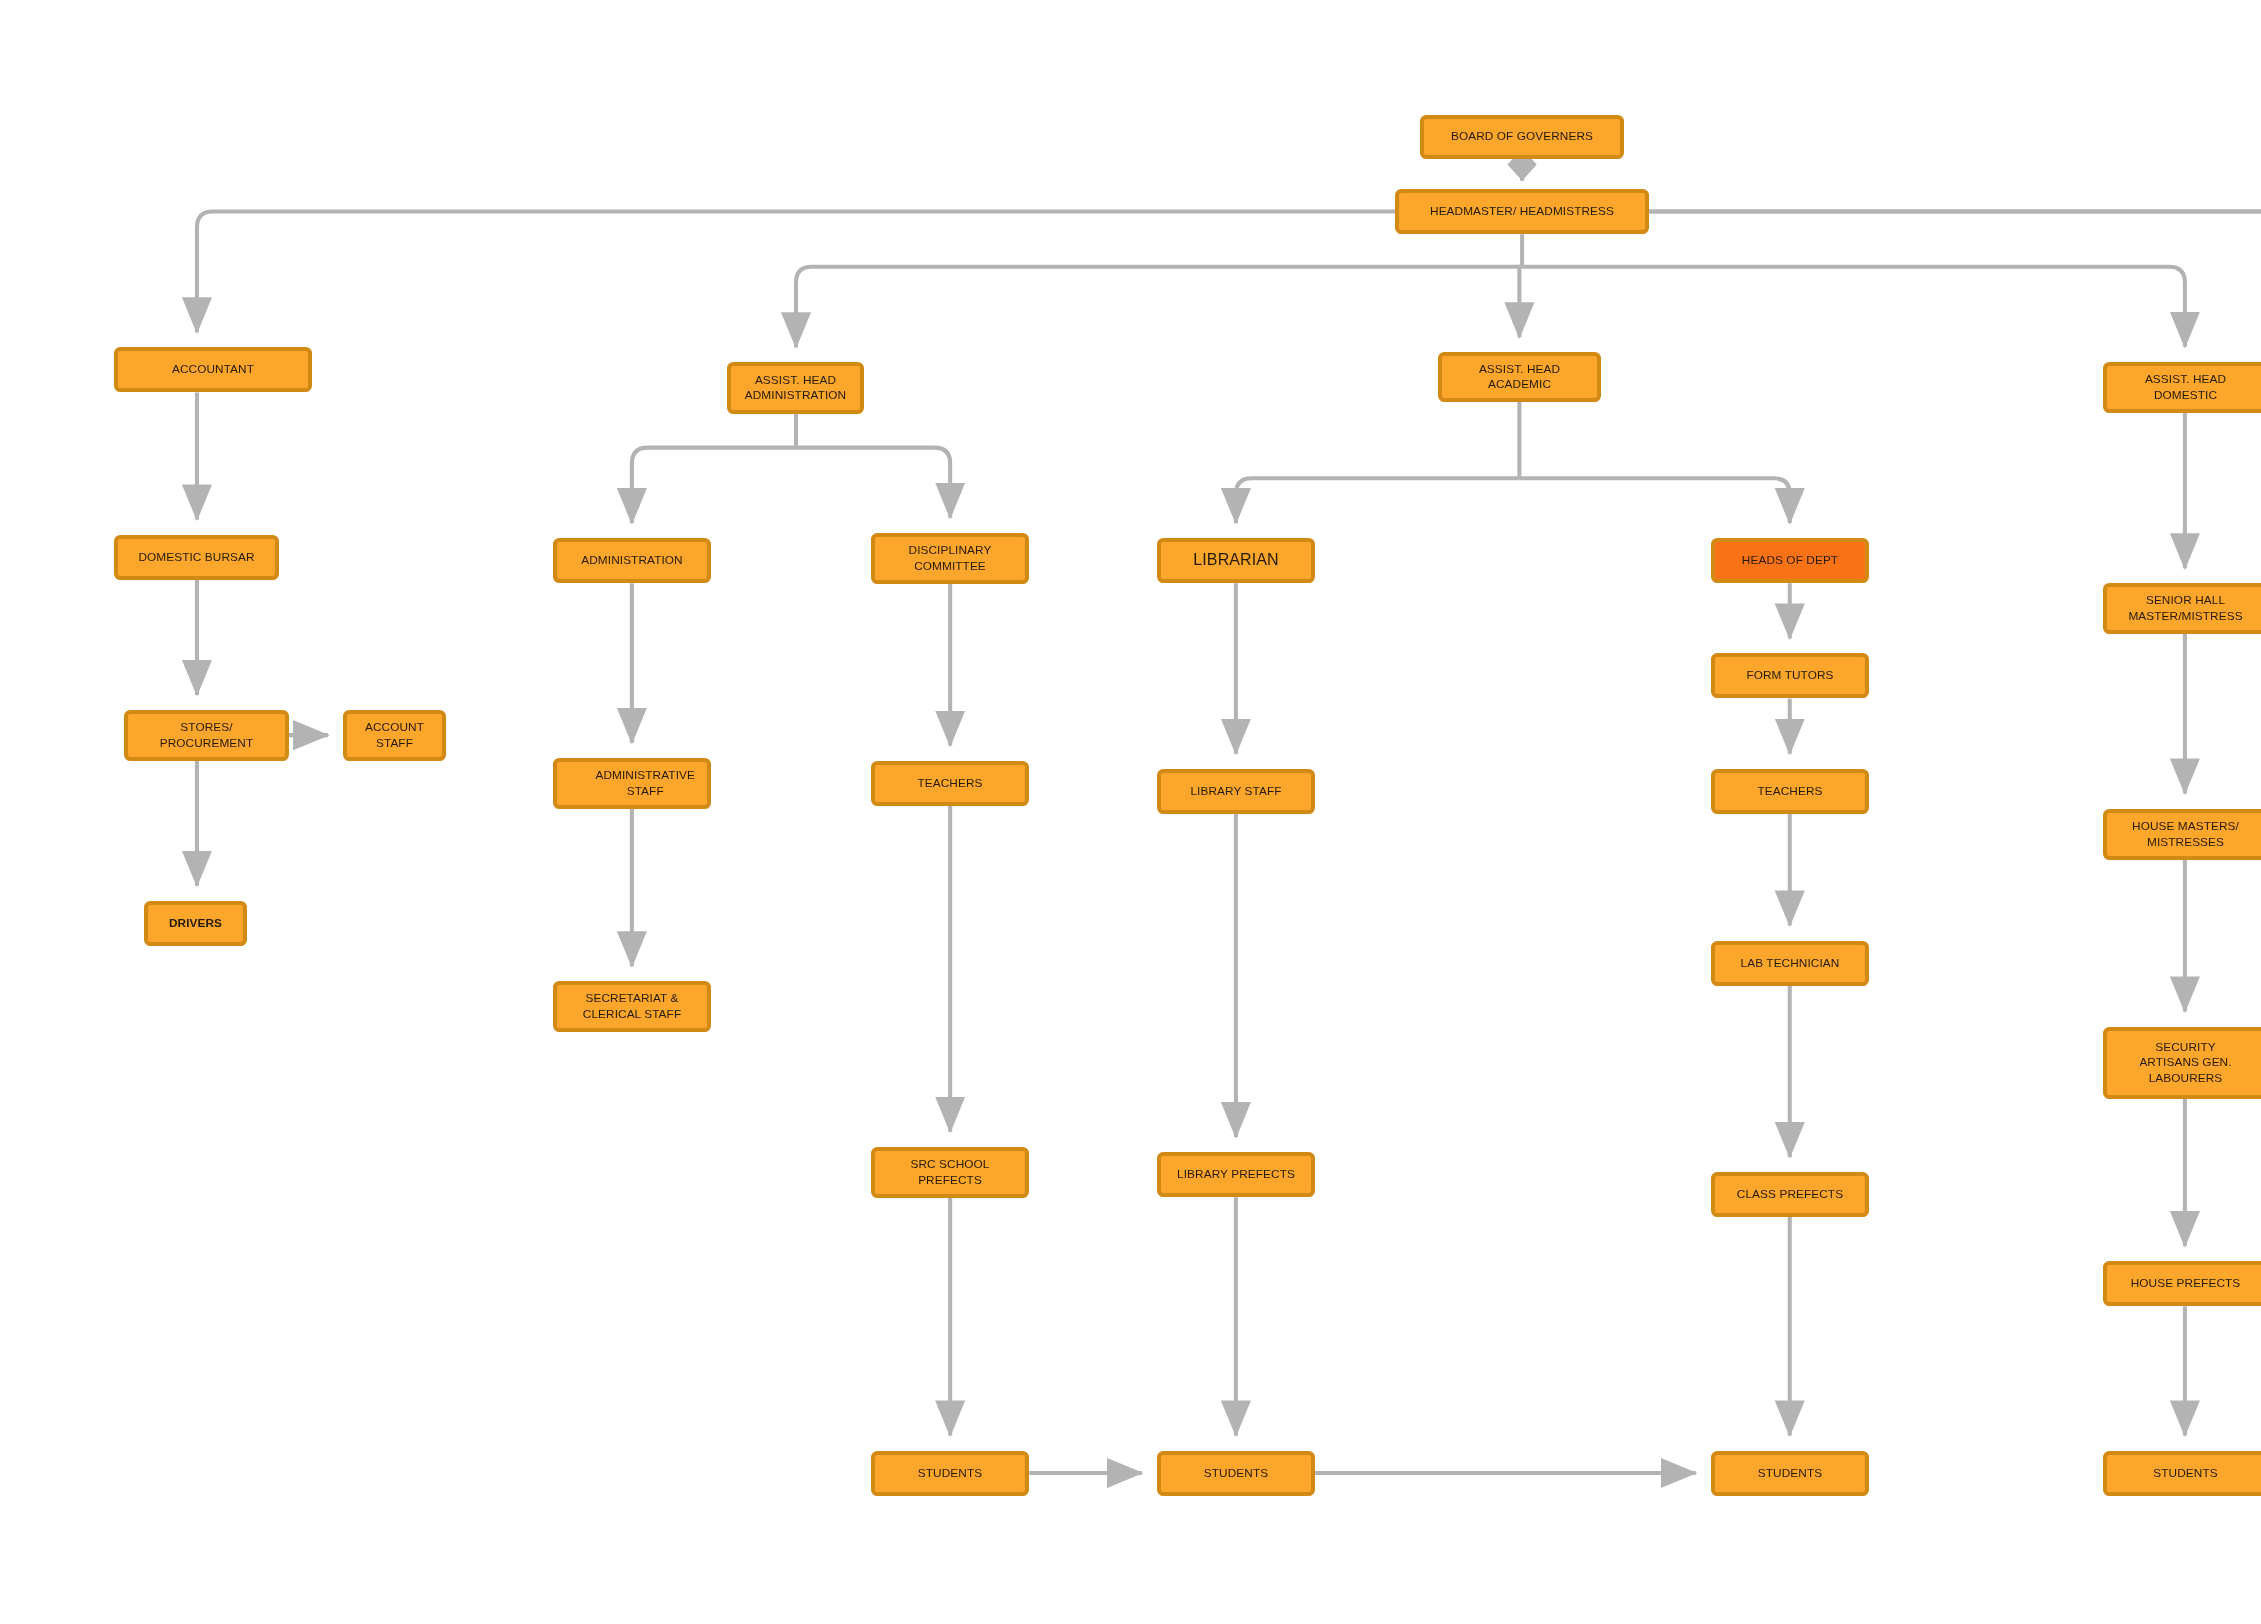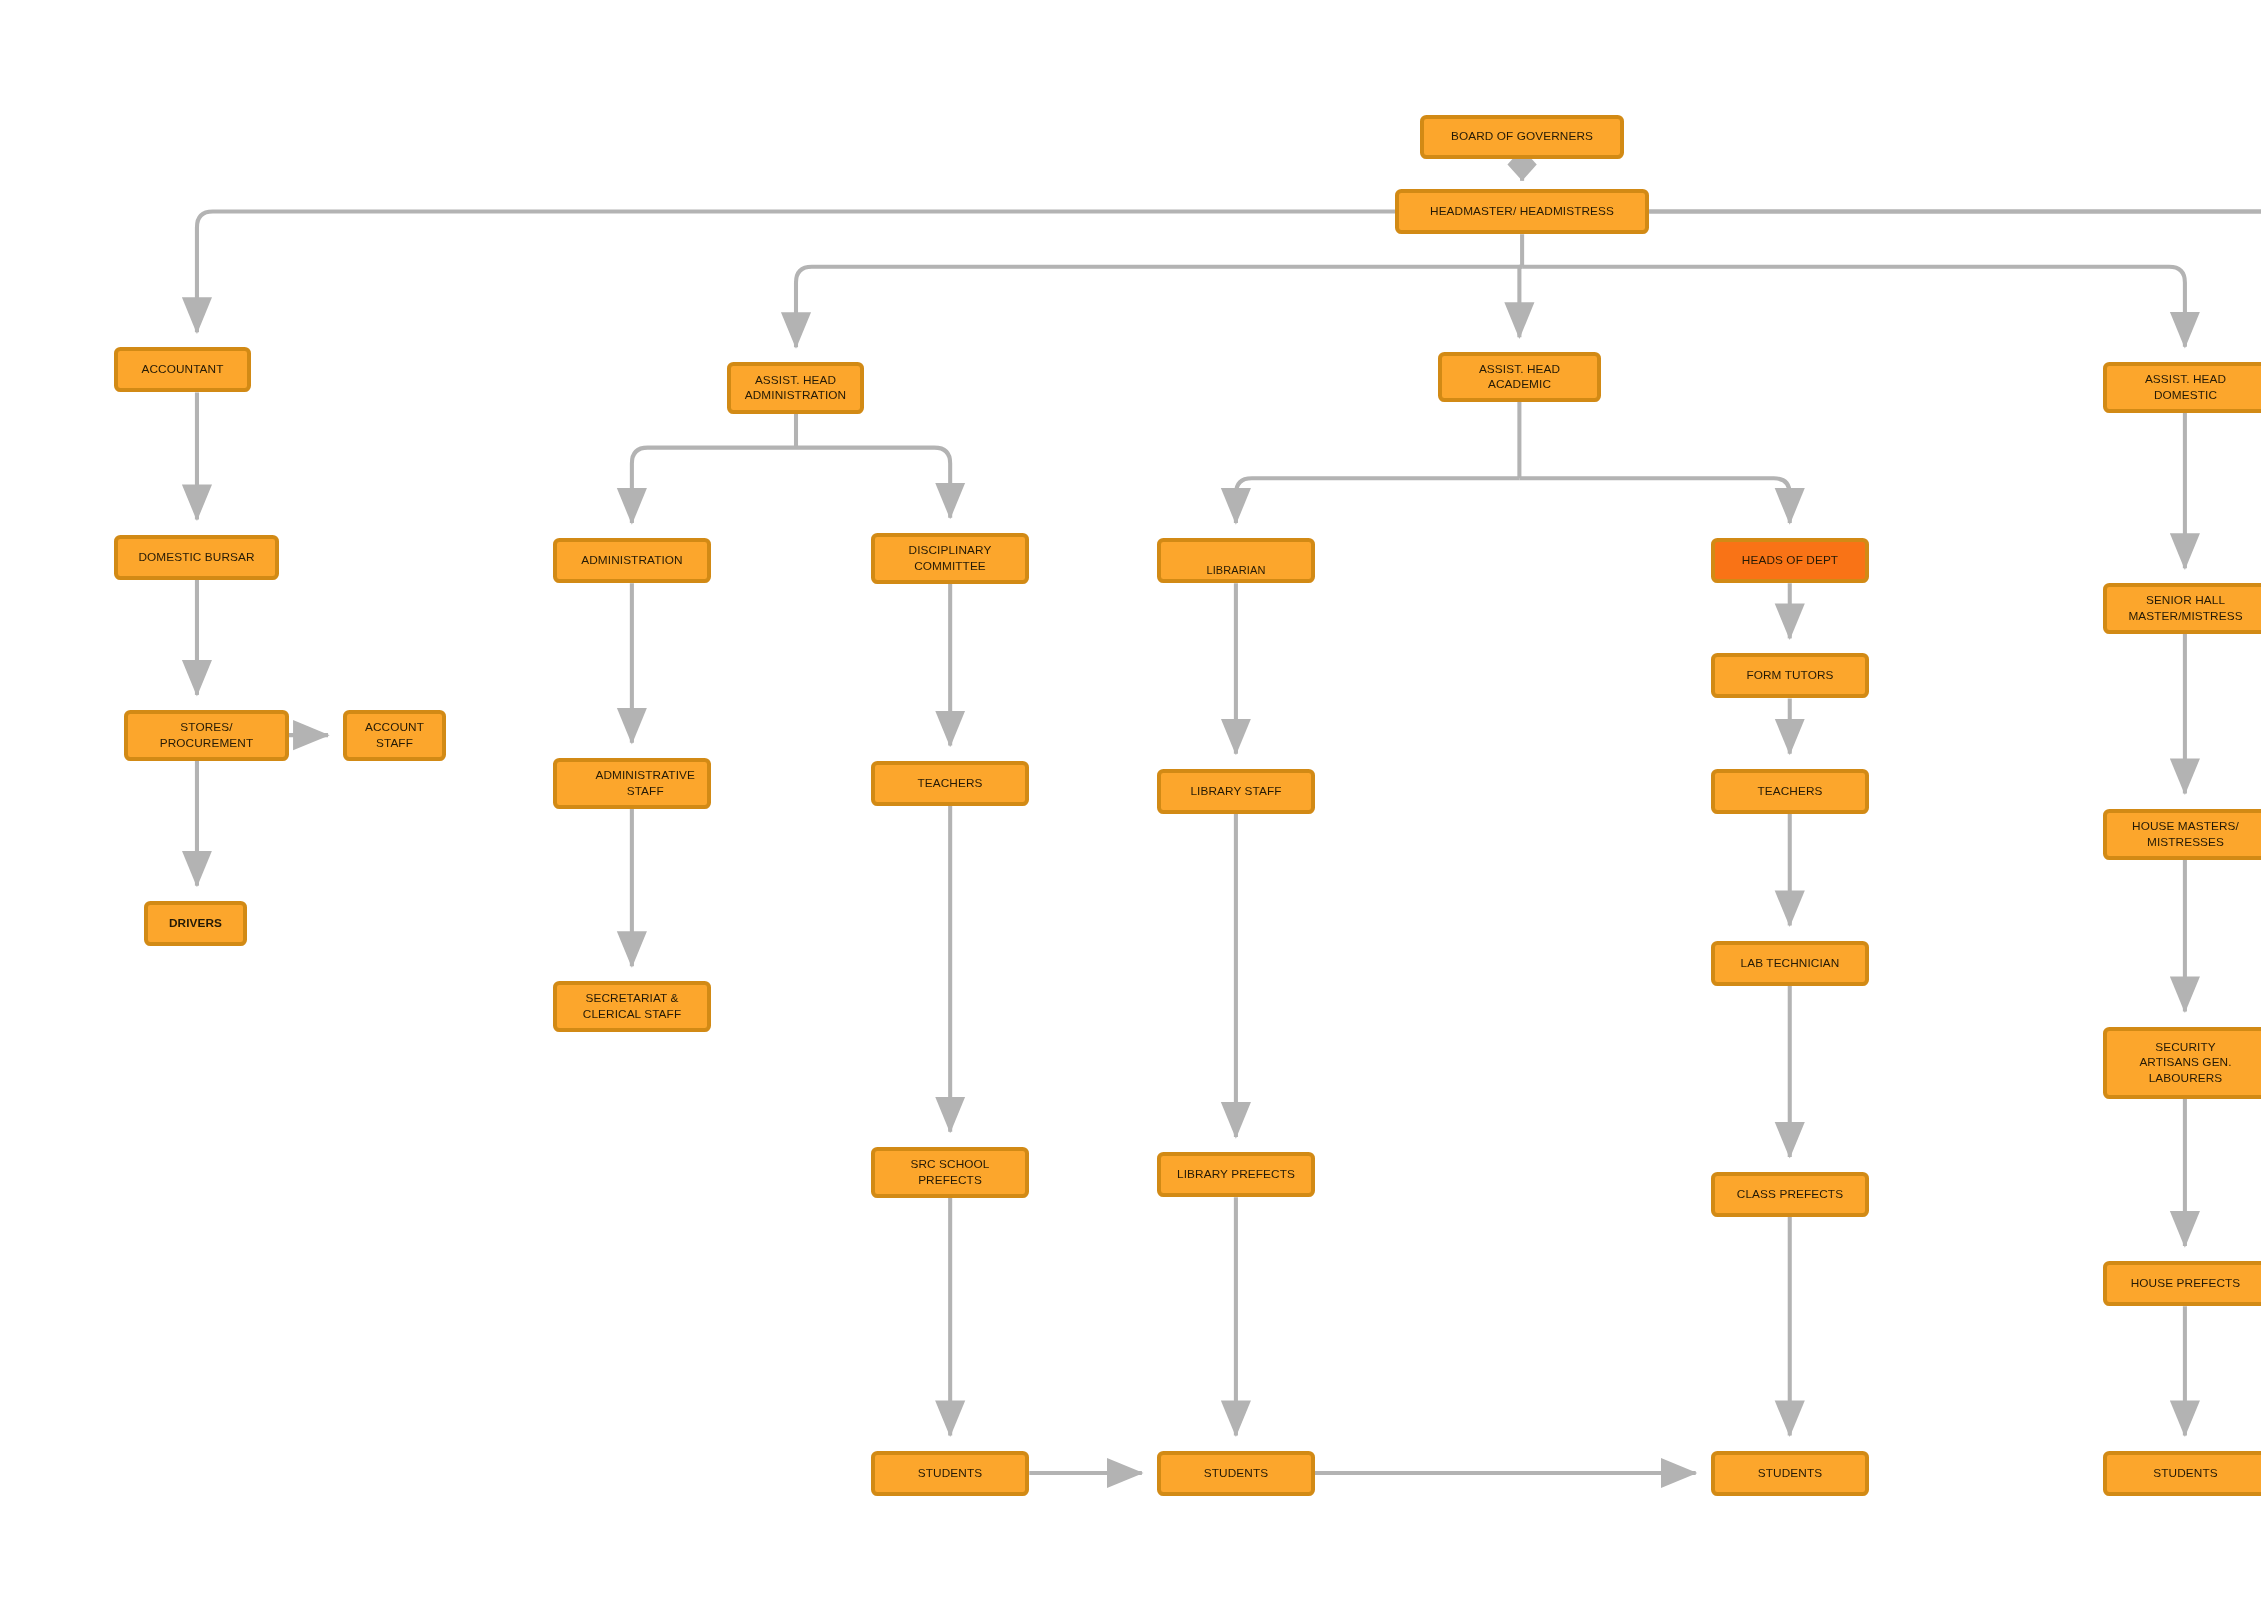--- a/index.html
+++ b/index.html
@@ -121,32 +121,32 @@
 
       <path d="M2276,3258 L2525,3258" marker-end="url(#arrow)"></path>
       <path d="M2908,3258 L3750,3258" marker-end="url(#arrow)"></path>
 
     </g>
   </svg>
 
   <div id="nodes">
       <div class="node" style="left: 1420px; top: 115px; width: 204px; height: 44px; font-size: 11.8px; background: rgb(252, 166, 44); border-color: rgb(210, 138, 21); color: rgb(36, 26, 6);"><span class="node-label">BOARD OF GOVERNERS</span></div>
       <div class="node" style="left: 1395px; top: 189px; width: 254px; height: 45px; font-size: 11.8px; background: rgb(252, 166, 44); border-color: rgb(210, 138, 21); color: rgb(36, 26, 6);"><span class="node-label">HEADMASTER/ HEADMISTRESS</span></div>
-      <div class="node" style="left: 114px; top: 347px; width: 137px; height: 45px; font-size: 11.8px; background: rgb(252, 166, 44); border-color: rgb(210, 138, 21); color: rgb(36, 26, 6);"><span class="node-label">ACCOUNTANT</span></div>
+      <div class="node" style="left: 114px; top: 347px; width: 198px; height: 45px; font-size: 11.8px; background: rgb(252, 166, 44); border-color: rgb(210, 138, 21); color: rgb(36, 26, 6);"><span class="node-label">ACCOUNTANT</span></div>
       <div class="node" style="left: 727px; top: 362px; width: 137px; height: 52px; font-size: 11.8px; background: rgb(252, 166, 44); border-color: rgb(210, 138, 21); color: rgb(36, 26, 6);"><span class="node-label">ASSIST. HEAD
 ADMINISTRATION</span></div>
       <div class="node" style="left: 1438px; top: 352px; width: 163px; height: 50px; font-size: 11.8px; background: rgb(252, 166, 44); border-color: rgb(210, 138, 21); color: rgb(36, 26, 6);"><span class="node-label">ASSIST. HEAD
 ACADEMIC</span></div>
       <div class="node" style="left: 2103px; top: 362px; width: 165px; height: 51px; font-size: 11.8px; background: rgb(252, 166, 44); border-color: rgb(210, 138, 21); color: rgb(36, 26, 6);"><span class="node-label">ASSIST. HEAD
 DOMESTIC</span></div>
       <div class="node" style="left: 114px; top: 535px; width: 165px; height: 45px; font-size: 11.8px; background: rgb(252, 166, 44); border-color: rgb(210, 138, 21); color: rgb(36, 26, 6);"><span class="node-label">DOMESTIC BURSAR</span></div>
       <div class="node" style="left: 553px; top: 538px; width: 158px; height: 45px; font-size: 11.8px; background: rgb(252, 166, 44); border-color: rgb(210, 138, 21); color: rgb(36, 26, 6);"><span class="node-label">ADMINISTRATION</span></div>
       <div class="node" style="left: 871px; top: 533px; width: 158px; height: 51px; font-size: 11.8px; background: rgb(252, 166, 44); border-color: rgb(210, 138, 21); color: rgb(36, 26, 6);"><span class="node-label">DISCIPLINARY
 COMMITTEE</span></div>
-      <div class="node" style="left: 1157px; top: 538px; width: 158px; height: 45px; font-size: 11px; background: rgb(252, 166, 44); border-color: rgb(210, 138, 21); color: rgb(36, 26, 6); align-items: flex-end;"><span class="node-label">LIBRARIAN</span></div>
+      <div class="node" style="left: 1157px; top: 538px; width: 158px; height: 45px; font-size: 16px; background: rgb(252, 166, 44); border-color: rgb(210, 138, 21); color: rgb(36, 26, 6);"><span class="node-label">LIBRARIAN</span></div>
       <div class="node" style="left: 1711px; top: 538px; width: 158px; height: 45px; font-size: 11.8px; background: #f97316; border-color: rgb(210, 138, 21); color: rgb(36, 26, 6);"><span class="node-label">HEADS OF DEPT</span></div>
       <div class="node" style="left: 2103px; top: 583px; width: 165px; height: 51px; font-size: 11.8px; background: rgb(252, 166, 44); border-color: rgb(210, 138, 21); color: rgb(36, 26, 6);"><span class="node-label">SENIOR HALL
 MASTER/MISTRESS</span></div>
       <div class="node" style="left: 1711px; top: 653px; width: 158px; height: 45px; font-size: 11.8px; background: rgb(252, 166, 44); border-color: rgb(210, 138, 21); color: rgb(36, 26, 6);"><span class="node-label">FORM TUTORS</span></div>
       <div class="node" style="left: 124px; top: 710px; width: 165px; height: 51px; font-size: 11.8px; background: rgb(252, 166, 44); border-color: rgb(210, 138, 21); color: rgb(36, 26, 6);"><span class="node-label">STORES/
 PROCUREMENT</span></div>
       <div class="node" style="left: 343px; top: 710px; width: 103px; height: 51px; font-size: 11.8px; background: rgb(252, 166, 44); border-color: rgb(210, 138, 21); color: rgb(36, 26, 6);"><span class="node-label">ACCOUNT
 STAFF</span></div>
       <div class="node" style="left: 553px; top: 758px; width: 158px; height: 51px; font-size: 11.8px; background: rgb(252, 166, 44); border-color: rgb(210, 138, 21); color: rgb(36, 26, 6); padding-left: 30px;"><span class="node-label">ADMINISTRATIVE
 STAFF</span></div>

